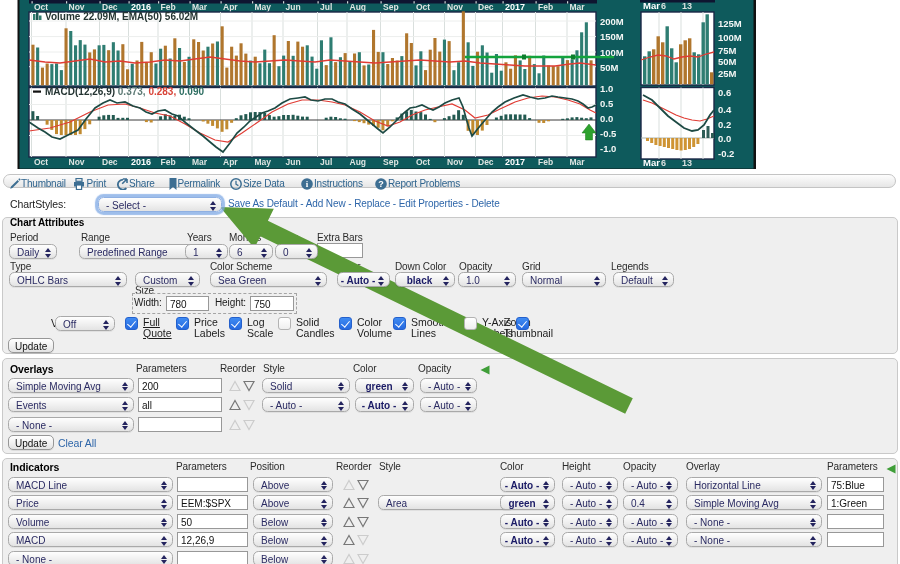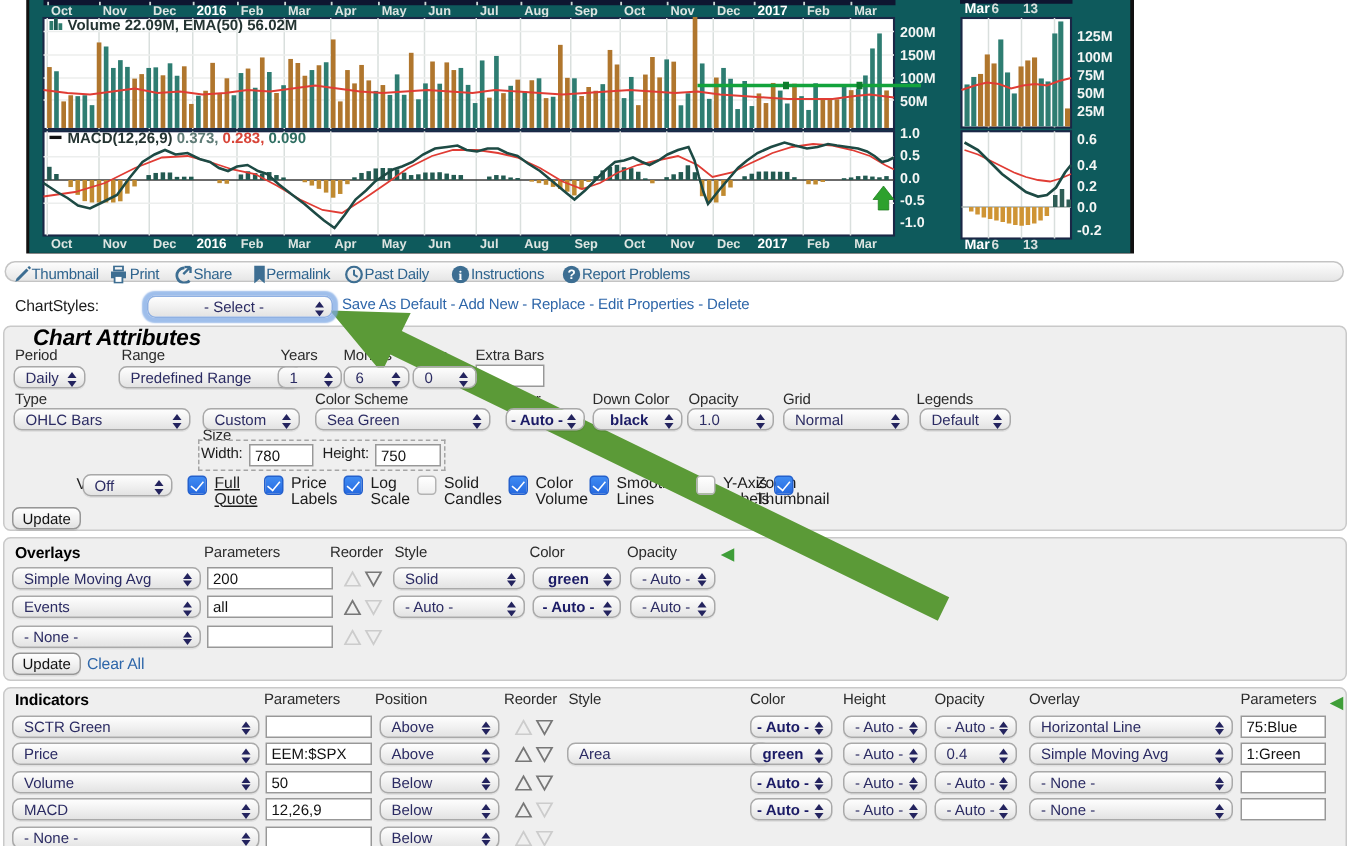--- a/index.html
+++ b/index.html
@@ -448,36 +448,36 @@
     </svg></div>
 <div class="abs" style="left:129px;top:177.5px;font-size:10px;letter-spacing:-0.2px;color:#2f648e;z-index:3;">Share</div>
 <div class="abs" style="left:167px;top:176px;width:12px;height:12px;z-index:3;"><svg width="12" height="12">
       <path d="M2.5 0 h7 v12 l-3.5-3 -3.5 3 z" fill="#3d6e92"></path>
     </svg></div>
 <div class="abs" style="left:177.5px;top:177.5px;font-size:10px;letter-spacing:-0.2px;color:#2f648e;z-index:3;">Permalink</div>
 <div class="abs" style="left:229.5px;top:176px;width:12px;height:12px;z-index:3;"><svg width="12" height="12">
       <circle cx="6" cy="6" r="5.2" fill="none" stroke="#3d6e92" stroke-width="1.5"></circle>
       <path d="M6 2.8 v3.4 l2.4 1.4" stroke="#3d6e92" stroke-width="1.3" fill="none"></path>
     </svg></div>
-<div class="abs" style="left:243px;top:177.5px;font-size:10px;letter-spacing:-0.2px;color:#2f648e;z-index:3;">Past Daily</div>
+<div class="abs" style="left:243px;top:177.5px;font-size:10px;letter-spacing:-0.2px;color:#2f648e;z-index:3;">Size Data</div>
 <div class="abs" style="left:300.5px;top:176px;width:12px;height:12px;z-index:3;"><svg width="12" height="12">
       <circle cx="6" cy="6" r="5.8" fill="#3d6e92"></circle>
       <text x="6" y="9.4" font-size="9" font-weight="bold" fill="#fff" text-anchor="middle" font-family="Liberation Serif">i</text>
     </svg></div>
 <div class="abs" style="left:314px;top:177.5px;font-size:10px;letter-spacing:-0.2px;color:#2f648e;z-index:3;">Instructions</div>
 <div class="abs" style="left:374.5px;top:176px;width:12px;height:12px;z-index:3;"><svg width="12" height="12">
       <circle cx="6" cy="6" r="5.8" fill="#3d6e92"></circle>
       <text x="6" y="9.2" font-size="9" font-weight="bold" fill="#fff" text-anchor="middle">?</text>
     </svg></div>
 <div class="abs" style="left:388px;top:177.5px;font-size:10px;letter-spacing:-0.2px;color:#2f648e;z-index:3;">Report Problems</div>
 <div class="lb" style="left:10px;top:198px;">ChartStyles:</div>
-<div class="sel" style="left:98px;top:197px;width:124px;border-color:#8fb0e2;box-shadow:0 0 1px 3px rgba(125,168,228,0.75);text-align:center;">- Select -</div>
+<div class="sel" style="left:98px;top:197px;width:124px;border-color:#8fb0e2;box-shadow:0 0 1px 3px rgba(125,168,228,0.75);">- Select -</div>
 <div class="lk" style="left:228px;top:198px;">Save As Default - Add New - Replace - Edit Properties - Delete</div>
 <div class="panel" style="top:217px;height:135px;"></div>
-<div class="lb bold" style="left:22px;top:216.5px;font-size:15px;font-style:italic;">Chart Attributes</div>
+<div class="lb bold" style="left:10px;top:216.5px;font-size:10px;">Chart Attributes</div>
 <div class="hd" style="left:10px;top:231.5px;">Period</div>
 <div class="hd" style="left:81px;top:231.5px;">Range</div>
 <div class="hd" style="left:187px;top:231.5px;">Years</div>
 <div class="hd" style="left:229px;top:231.5px;">Months</div>
 <div class="hd" style="left:276px;top:231.5px;">Days</div>
 <div class="hd" style="left:317px;top:231.5px;">Extra Bars</div>
 <div class="sel" style="left:9px;top:244px;width:48px;">Daily</div>
 <div class="sel" style="left:79px;top:244px;width:122px;">Predefined Range</div>
 <div class="sel" style="left:185px;top:244px;width:43px;">1</div>
 <div class="sel" style="left:229px;top:244px;width:44px;">6</div>
@@ -566,21 +566,21 @@
 <div class="hd" style="left:336px;top:461px;">Reorder</div>
 <div class="hd" style="left:379px;top:461px;">Style</div>
 <div class="hd" style="left:500px;top:461px;">Color</div>
 <div class="hd" style="left:562px;top:461px;">Height</div>
 <div class="hd" style="left:623px;top:461px;">Opacity</div>
 <div class="hd" style="left:686px;top:461px;">Overlay</div>
 <div class="hd" style="left:827px;top:461px;">Parameters</div>
 <svg class="abs" width="10" height="10" style="left:886px;top:463.5px;z-index:5;">
     <path d="M9.5 0.5 L9.5 9.5 L0.5 5 Z" fill="#3f9e38"></path>
   </svg>
-<div class="sel" style="left:8px;top:476.5px;width:165px;">SCTR Green</div>
+<div class="sel" style="left:8px;top:476.5px;width:165px;">MACD Line</div>
 <div class="inp" style="left:177px;top:476.5px;width:71px;"></div>
 <div class="sel" style="left:253px;top:476.5px;width:80px;">Above</div>
 <svg class="abs" width="28" height="12" style="left:343px;top:478.5px;z-index:5;">
     <path d="M6 1.5 L11 10.5 L1 10.5 Z" fill="none" stroke="#cccccc" stroke-width="1.15"></path>
     <path d="M15 1.5 L25 1.5 L20 10.5 Z" fill="none" stroke="#777777" stroke-width="1.15"></path>
   </svg>
 <div class="sel selb" style="left:500px;top:476.5px;width:55px;">- Auto -</div>
 <div class="sel" style="left:562px;top:476.5px;width:56px;">- Auto -</div>
 <div class="sel" style="left:623px;top:476.5px;width:55px;">- Auto -</div>
 <div class="sel" style="left:686px;top:476.5px;width:136px;">Horizontal Line</div>

